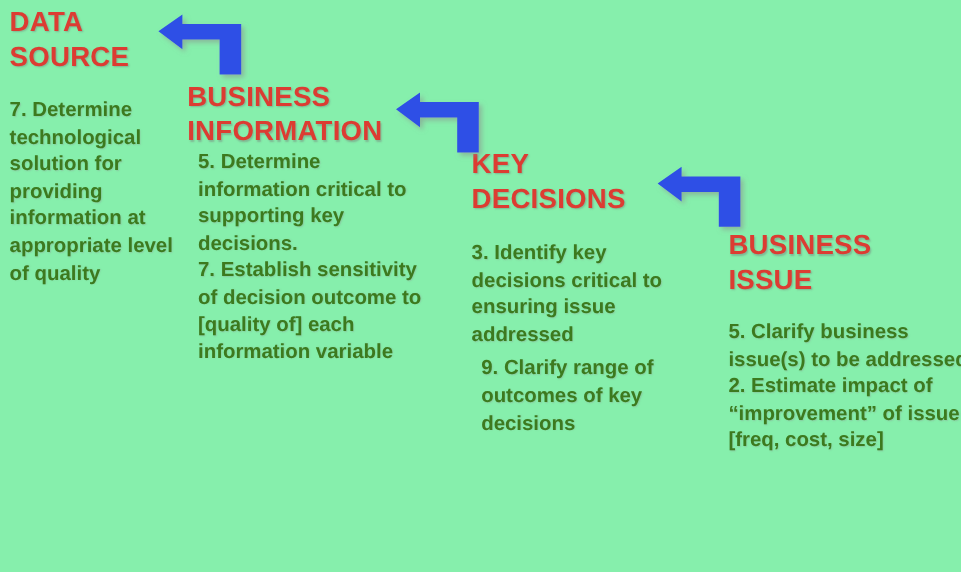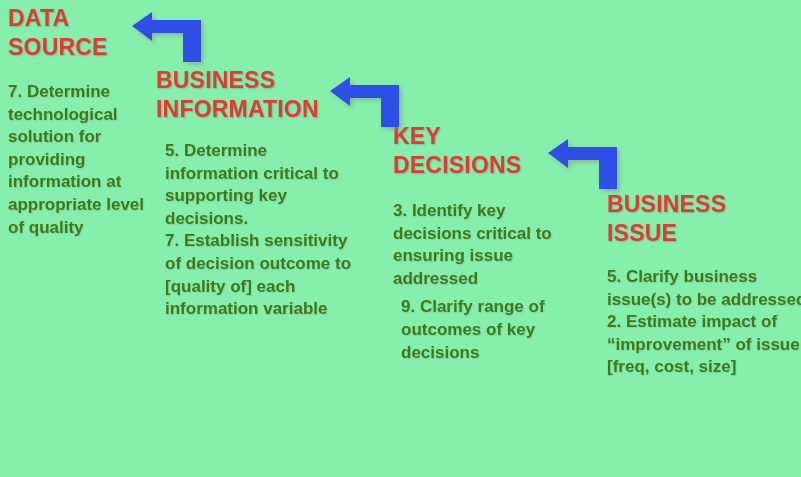--- a/index.html
+++ b/index.html
@@ -46,21 +46,21 @@
     margin: 0;
   }
 
   
   #stage-data-source      { left: 8px;   top: 4px;   width: 148px; }
   #stage-required-info    { left: 156px; top: 66px;  width: 200px; }
   #stage-key-decisions    { left: 393px; top: 122px; width: 190px; }
   #stage-business-issue   { left: 607px; top: 190px; width: 205px; }
 
   #stage-data-source    .stage-steps { margin-top: 19px; margin-left: 0px; width: 140px; }
-  #stage-required-info  .stage-steps { margin-top: 16px; margin-left: 9px; width: 192px; }
+  #stage-required-info  .stage-steps { margin-left: 9px; width: 192px; }
   #stage-key-decisions  .stage-steps { margin-top: 20px; margin-left: 0px; width: 185px; }
   #stage-business-issue .stage-steps { margin-top: 18px; margin-left: 0px; width: 200px; }
 
   #stage-key-decisions  .step-indented { margin-left: 8px; margin-top: 6px; }
   #stage-business-issue .step-spaced   { }
 
   
   .arrow-elbow {
     position: absolute;
     overflow: visible;

